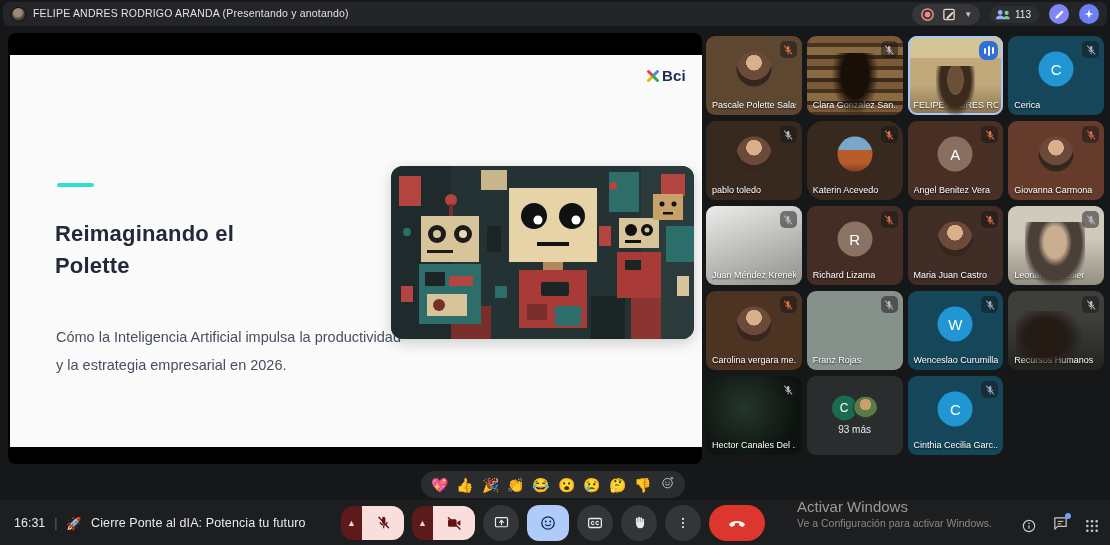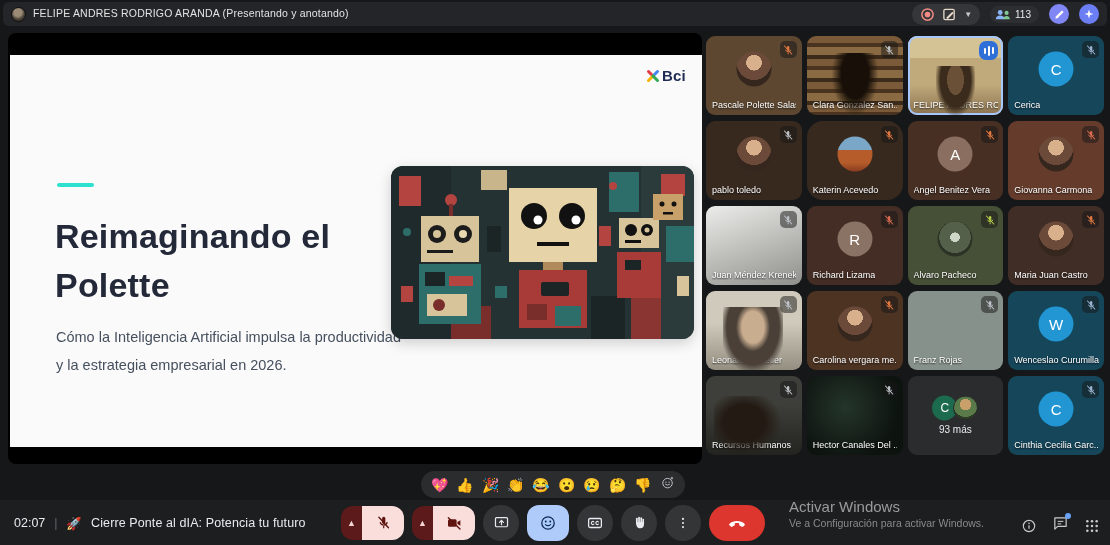--- a/index.html
+++ b/index.html
@@ -30,21 +30,21 @@
 
   .share { position:absolute; left:8px; top:3px; width:694px; height:431px;
     background:#000; border-radius:8px; padding:22px 0 17px 2px; }
   .slide { position:relative; width:100%; height:100%; background:#fafafa; overflow:hidden; }
 
   .slide-logo { position:absolute; top:12px; right:16px; display:flex; align-items:center; gap:1px; }
   .slide-logo-text { color:#1f2d54; font-weight:bold; font-size:15px; letter-spacing:.2px; }
 
   .accent-line { position:absolute; left:47px; top:128px; width:37px; height:4px;
     border-radius:2px; }
-  .slide-title { position:absolute; left:45px; top:157px; font-size:34px; font-weight:bold;
+  .slide-title { position:absolute; left:45px; top:163px; font-size:22px; font-weight:bold;
     color:#232939; line-height:1.45; letter-spacing:.2px; }
   .slide-sub { position:absolute; left:46px; top:268px; font-size:14.5px; color:#46505e;
     line-height:1.95; }
 
   .robot-art { position:absolute; left:381px; top:111px; width:303px; height:173px;
     border-radius:12px; overflow:hidden; box-shadow:0 4px 14px rgba(0,0,0,.18); }
 
   
   .grid { position:absolute; left:706px; top:6px; width:398px;
     display:grid; grid-template-columns:repeat(4,1fr); gap:6px 5px; }
@@ -115,21 +115,21 @@
   .ctl-react { width:42px; height:36px; border:none; border-radius:12px;
     display:flex; align-items:center; justify-content:center; cursor:pointer; }
   .hangup { width:56px; height:36px; border:none; border-radius:18px;
     display:flex; align-items:center; justify-content:center; cursor:pointer; }
   .bb-right { position:absolute; right:10px; bottom:9px; display:flex; gap:15px; align-items:center; }
   .chat-wrap { position:relative; }
   .chat-dot { position:absolute; top:-2px; right:-2px; width:6px; height:6px;
     border-radius:50%; background:#6aa2f8; }
 
   
-  .watermark { position:absolute; right:126px; bottom:16px; z-index:4; pointer-events:none;margin-left:15px; }
+  .watermark { position:absolute; right:118px; bottom:16px; z-index:4; pointer-events:none;margin-left:15px; }
   .wm1 { color:#9b9b9b; font-size:15px; }
   .wm2 { color:#8a8a8a; font-size:10.5px; margin-top:2px; }
 </style>
 </head>
 <body>
 
 <div class="topbar">
   <div class="tb-left">
     <span class="mini-avatar"></span>
     <span class="tb-name">FELIPE ANDRES RODRIGO ARANDA (Presentando y anotando)</span>
@@ -362,32 +362,20 @@
         <span class="avatar letter" style="background: rgb(138, 114, 101);">R</span>
         <span class="mic-chip">
           <svg width="12" height="12" viewBox="0 0 24 24">
   <rect x="10" y="4" width="4.6" height="10" rx="2.3" fill="#d96c4f"></rect>
   <path d="M7.3 11.5a5.1 5.1 0 0 0 10 0" fill="none" stroke="#d96c4f" stroke-width="2"></path>
   <line x1="12.3" y1="16.8" x2="12.3" y2="20.5" stroke="#d96c4f" stroke-width="2"></line>
   <line x1="5" y1="4" x2="19.5" y2="20" stroke="#d96c4f" stroke-width="2.2" stroke-linecap="round"></line>
           </svg>
         </span>
         <span class="tile-name">Richard Lizama</span>
-      </div>
-      <div class="tile" style="background: rgb(70, 80, 54);">
-        <span class="avatar photo" style="background: radial-gradient(circle at 50% 45%, rgb(207, 216, 200) 0px, rgb(207, 216, 200) 18%, rgb(85, 96, 74) 19%, rgb(85, 96, 74) 60%, rgb(44, 51, 38) 61%);"></span>
-        <span class="mic-chip">
-          <svg width="12" height="12" viewBox="0 0 24 24">
-  <rect x="10" y="4" width="4.6" height="10" rx="2.3" fill="#b5cc4a"></rect>
-  <path d="M7.3 11.5a5.1 5.1 0 0 0 10 0" fill="none" stroke="#b5cc4a" stroke-width="2"></path>
-  <line x1="12.3" y1="16.8" x2="12.3" y2="20.5" stroke="#b5cc4a" stroke-width="2"></line>
-  <line x1="5" y1="4" x2="19.5" y2="20" stroke="#b5cc4a" stroke-width="2.2" stroke-linecap="round"></line>
-          </svg>
-        </span>
-        <span class="tile-name">Alvaro Pacheco</span>
       </div>
       <div class="tile" style="background: rgb(63, 45, 38);">
         <span class="avatar photo"></span>
         <span class="mic-chip">
           <svg width="12" height="12" viewBox="0 0 24 24">
   <rect x="10" y="4" width="4.6" height="10" rx="2.3" fill="#e07840"></rect>
   <path d="M7.3 11.5a5.1 5.1 0 0 0 10 0" fill="none" stroke="#e07840" stroke-width="2"></path>
   <line x1="12.3" y1="16.8" x2="12.3" y2="20.5" stroke="#e07840" stroke-width="2"></line>
   <line x1="5" y1="4" x2="19.5" y2="20" stroke="#e07840" stroke-width="2.2" stroke-linecap="round"></line>
           </svg>
@@ -499,21 +487,21 @@
   <circle cx="9.4" cy="11.4" r="1.1" fill="#bdc1c6"></circle>
         <circle cx="14.6" cy="11.4" r="1.1" fill="#bdc1c6"></circle>
   <path d="M8.8 15q3.2 2.6 6.4 0" fill="none" stroke="#bdc1c6" stroke-width="1.5" stroke-linecap="round"></path>
   <line x1="19" y1="3" x2="19" y2="7" stroke="#bdc1c6" stroke-width="1.5"></line>
   <line x1="17" y1="5" x2="21" y2="5" stroke="#bdc1c6" stroke-width="1.5"></line>
       </svg></span>
   </div>
 
 <div class="bottombar">
   <div class="bb-left">
-    <span>02:07</span>
+    <span>16:31</span>
     <span class="bb-sep">|</span>
     <span>🚀</span>
     <span class="bb-title">Cierre Ponte al dIA: Potencia tu futuro</span>
   </div>
 
   <div class="controls">
     <div class="split">
       <button class="chev">▲</button>
       <button class="ctl-main" style="background:#f9dedc;">
         <svg width="17" height="17" viewBox="0 0 24 24">

